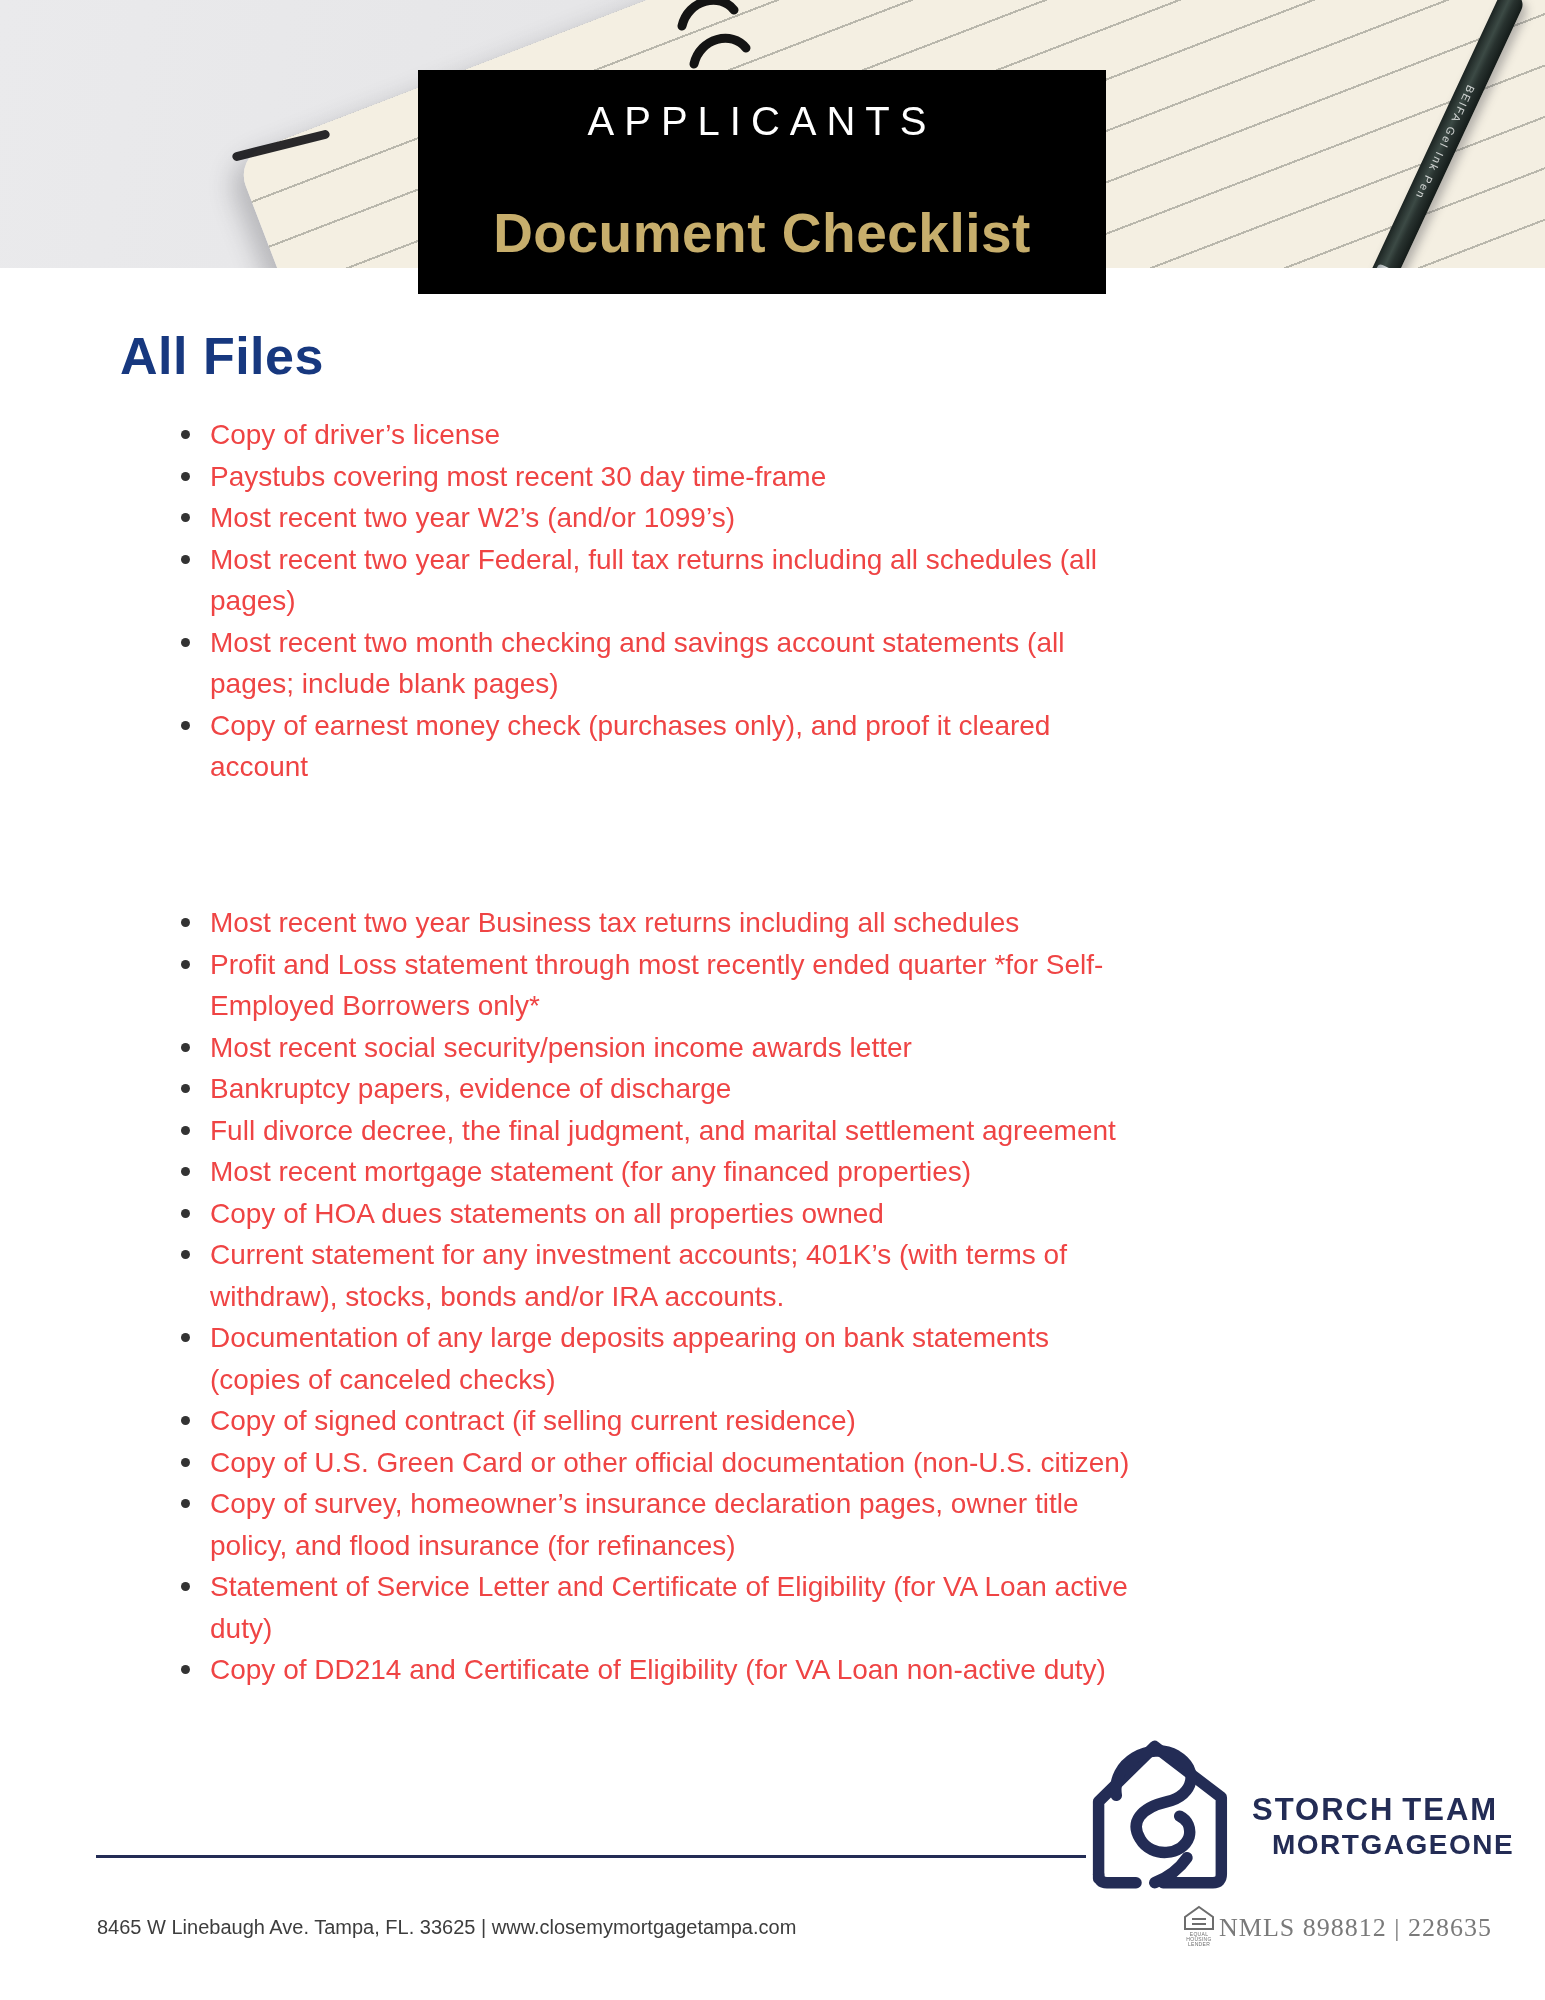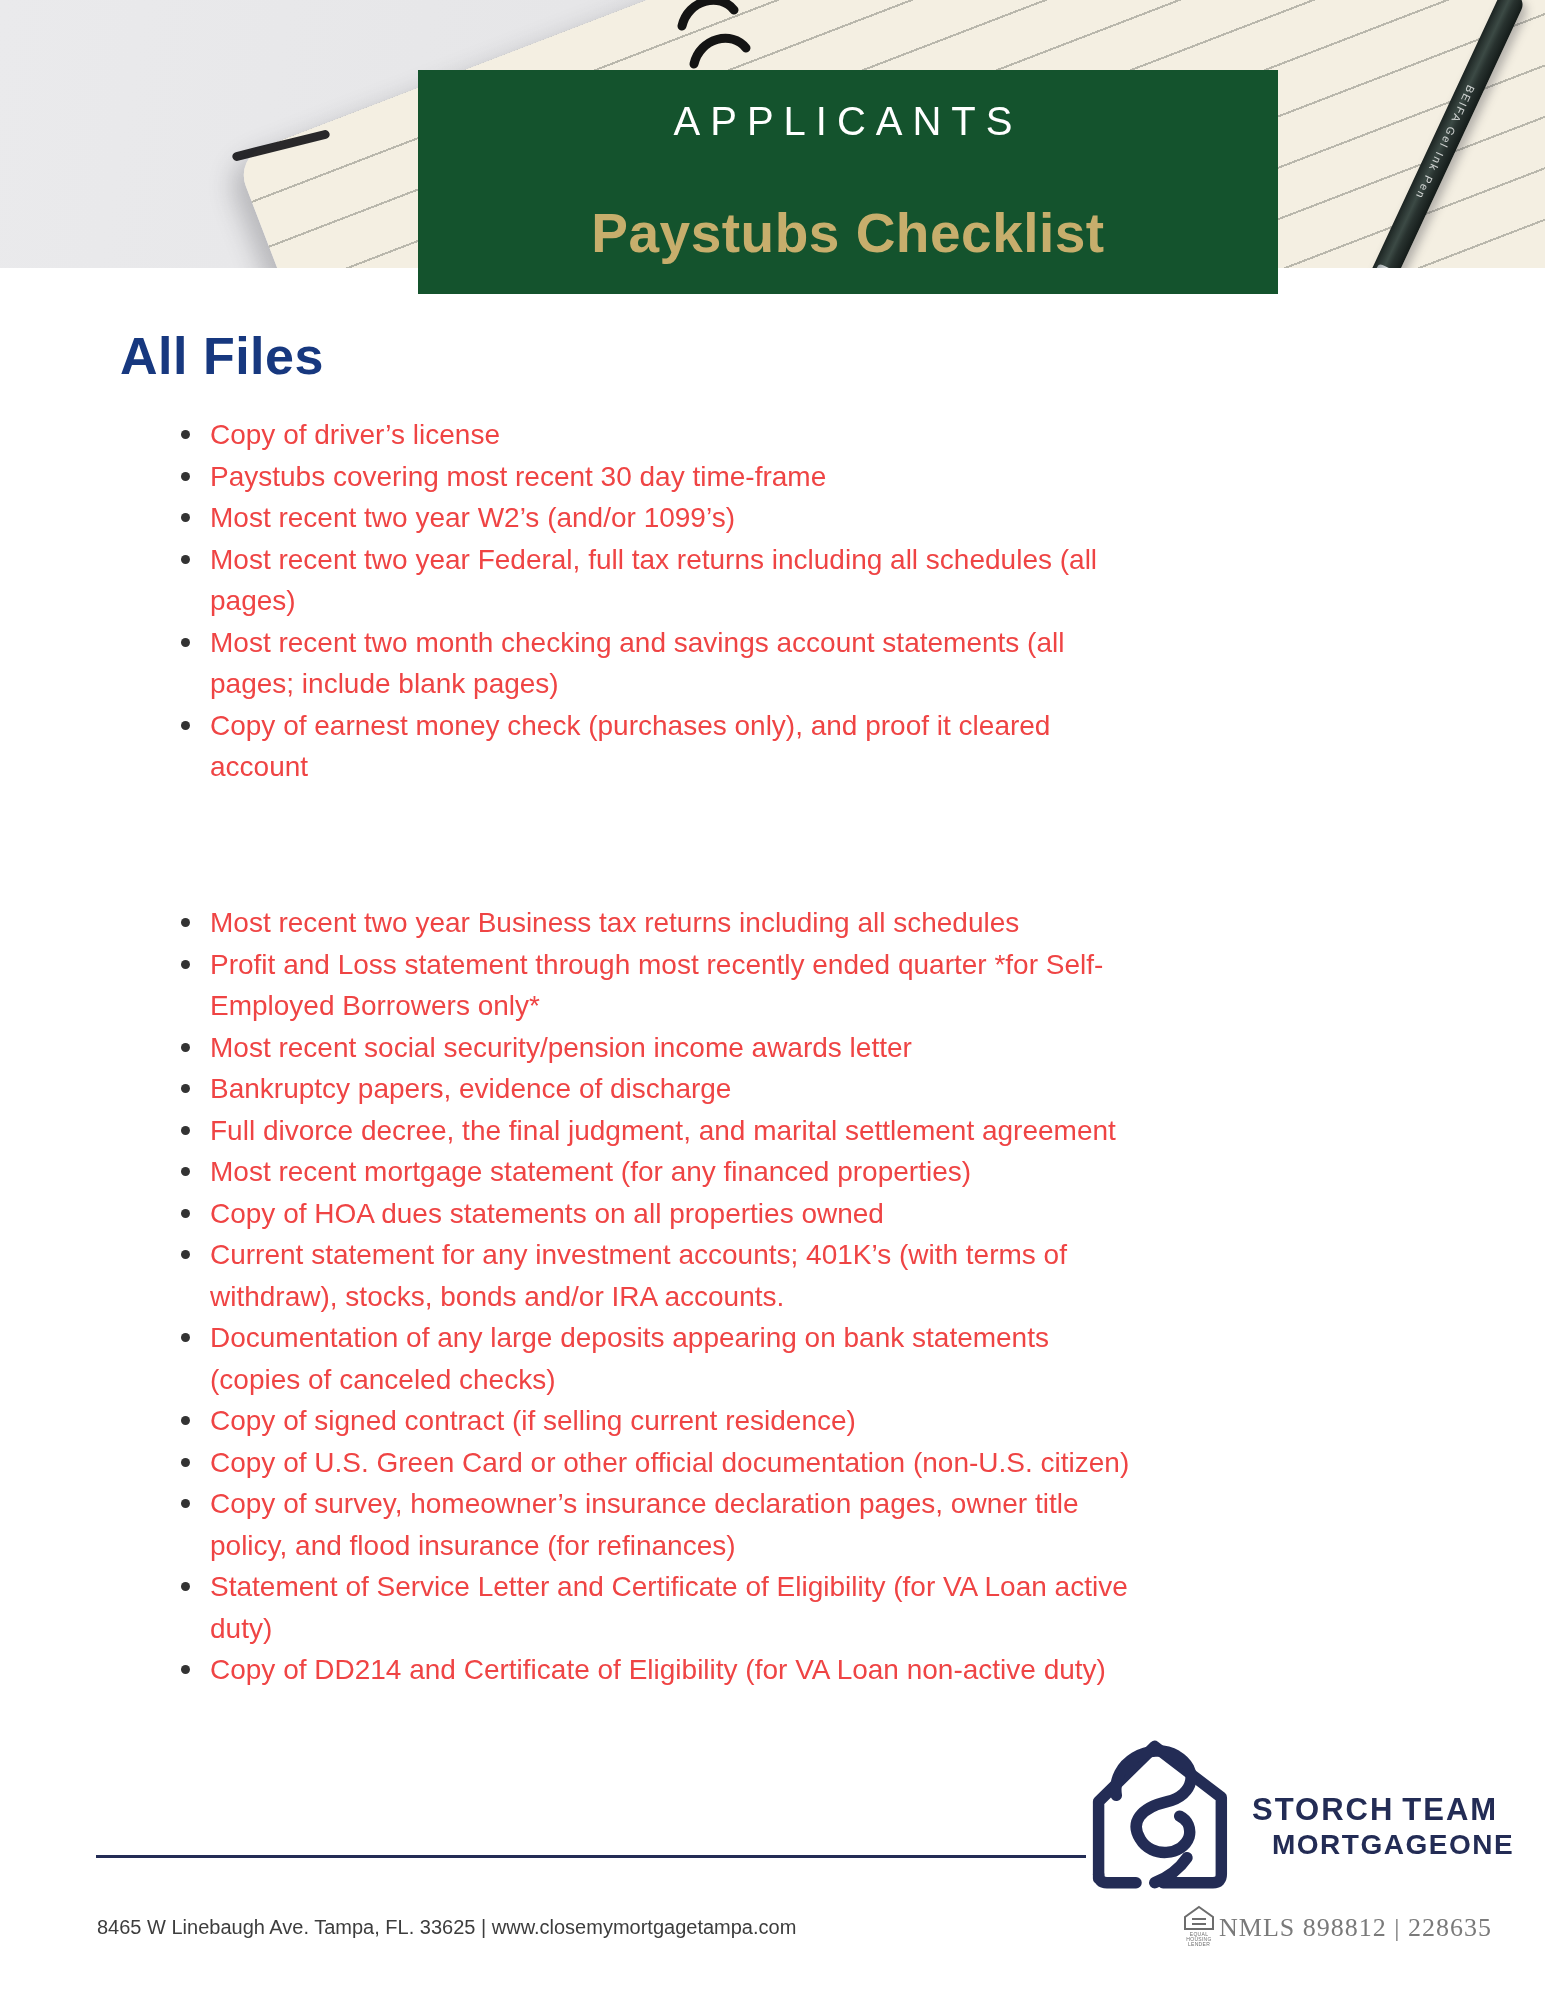--- a/index.html
+++ b/index.html
@@ -38,22 +38,22 @@
     content:"";position:absolute;bottom:8px;left:4px;right:4px;height:20px;
     background:linear-gradient(90deg,#9ea4a6,#d8dcde 50%,#8d9396);border-radius:4px;
   }
   .pen-text{
     writing-mode:vertical-rl;font-size:11px;letter-spacing:2px;
     color:rgba(255,255,255,.78);white-space:nowrap;
   }
 
   
   .header-box{
-    position:absolute;left:418px;top:70px;width:860px;height:224px;
-    background:#14532d;color:#fff;text-align:center;z-index:3;
+    position:absolute;left:418px;top:70px;width:688px;height:224px;
+    background:#000000;color:#fff;text-align:center;z-index:3;
     display:flex;flex-direction:column;align-items:center;justify-content:center;gap:41px;
   }
   .eyebrow{font-size:40px;font-weight:400;letter-spacing:10px;color:#ffffff;margin:0 0 16px 0;}
   .doc-title{font-size:55px;font-weight:700;letter-spacing:.5px;color:#c7ae6c;margin:0;}
 
   
   .section-heading{
     position:absolute;left:120px;margin:0;
     font-size:52px;font-weight:700;color:#17387f;letter-spacing:.5px;line-height:1.1;
   }
@@ -112,21 +112,21 @@
         <path d="M38,110 C44,84 76,76 90,94"></path>
       </g>
     </svg>
     <div class="pen">
       <span class="pen-text">BEIFA Gel Ink Pen</span>
     </div>
   </div>
 
   <div class="header-box">
     <div class="eyebrow">APPLICANTS</div>
-    <div class="doc-title">Paystubs Checklist</div>
+    <div class="doc-title">Document Checklist</div>
   </div>
 
   <h2 class="section-heading" id="heading-allfiles">All Files</h2>
   <ul class="checklist" id="list-allfiles">
       <li>Copy of driver’s license</li>
       <li>Paystubs covering most recent 30 day time-frame</li>
       <li>Most recent two year W2’s (and/or 1099’s)</li>
       <li>Most recent two year Federal, full tax returns including all schedules (all
 pages)</li>
       <li>Most recent two month checking and savings account statements (all

